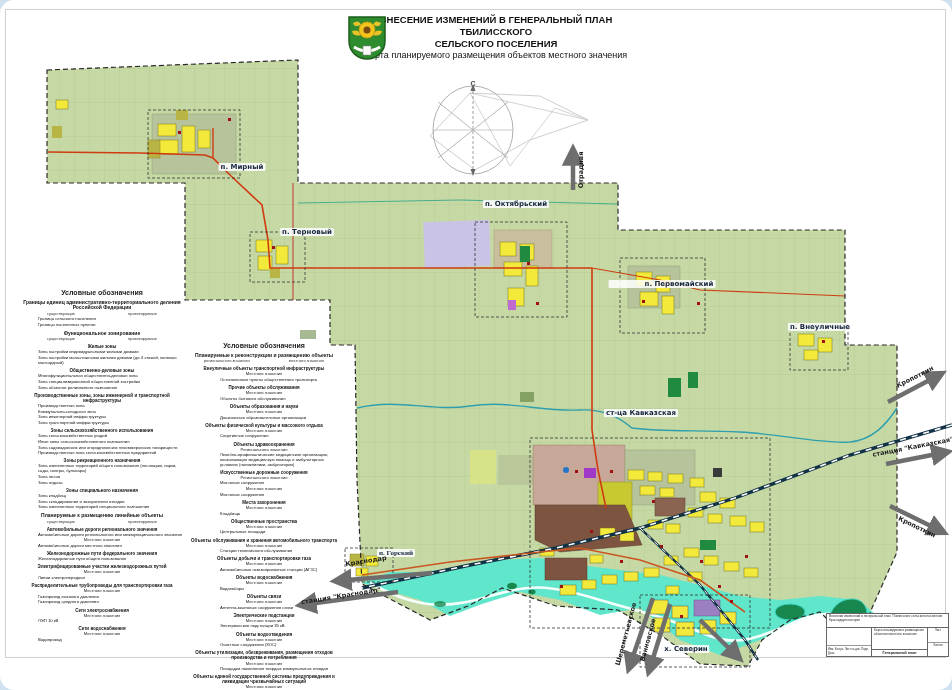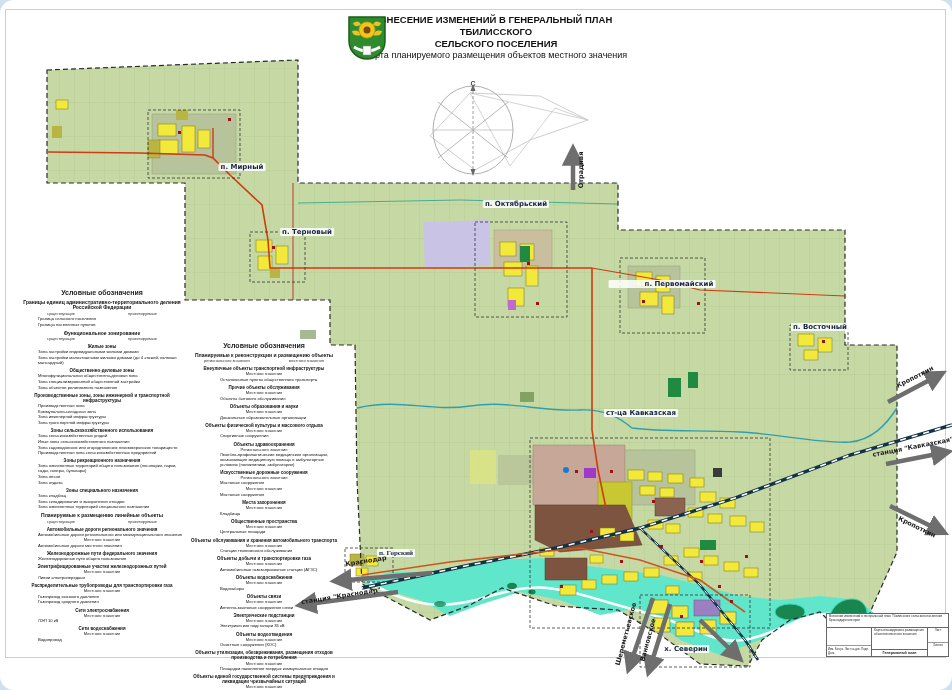--- a/index.html
+++ b/index.html
@@ -323,21 +323,21 @@
         <line x1="670" y1="604" x2="649" y2="671" stroke="#6e6e6e" stroke-width="4.5" marker-end="url(#ah)"></line>
         <line x1="700" y1="620" x2="739" y2="658" stroke="#6e6e6e" stroke-width="4.5" marker-end="url(#ah)"></line>
       </g>
   </svg>
 
   <div id="labels-layer">
       <div class="map-label" style="left: 242px; top: 143px; margin-top: 24px;">п. Мирный</div>
       <div class="map-label" style="left: 307px; top: 232px;">п. Терновый</div>
       <div class="map-label" style="left: 516px; top: 204px;">п. Октябрьский</div>
       <div class="map-label" style="left: 662px; top: 284px; padding-left: 36px;">п. Первомайский</div>
-      <div class="map-label" style="left: 820px; top: 327px;">п. Восточный</div>
+      <div class="map-label" style="left: 820px; top: 327px;">п. Внеуличные</div>
       <div class="map-label" style="left: 641px; top: 413px;">ст-ца Кавказская</div>
       <div class="map-label" style="left: 396px; top: 553px; font-family: Liberation Serif, serif;">п. Горский</div>
       <div class="map-label" style="left: 686px; top: 649px; text-align: center;">х. Северин</div>
       <div class="map-label arrow-label" style="left: 581px; top: 170px; transform: translate(-50%, -50%) rotate(-90deg);">Отрадная</div>
       <div class="map-label arrow-label" style="left: 915px; top: 377px; transform: translate(-50%, -50%) rotate(-27deg);">Кропоткин</div>
       <div class="map-label arrow-label" style="left: 913px; top: 447px; transform: translate(-50%, -50%) rotate(-11deg);">станция "Кавказская"</div>
       <div class="map-label arrow-label" style="left: 917px; top: 527px; transform: translate(-50%, -50%) rotate(26deg);">Кропоткин</div>
       <div class="map-label arrow-label" style="left: 366px; top: 561px; transform: translate(-50%, -50%) rotate(-9deg);">Краснодар</div>
       <div class="map-label arrow-label" style="left: 341px; top: 596px; transform: translate(-50%, -50%) rotate(-9deg);">станция "Краснодар"</div>
       <div class="map-label arrow-label" style="left: 626px; top: 634px; transform: translate(-50%, -50%) rotate(-75deg);">Шереметьевское</div>

